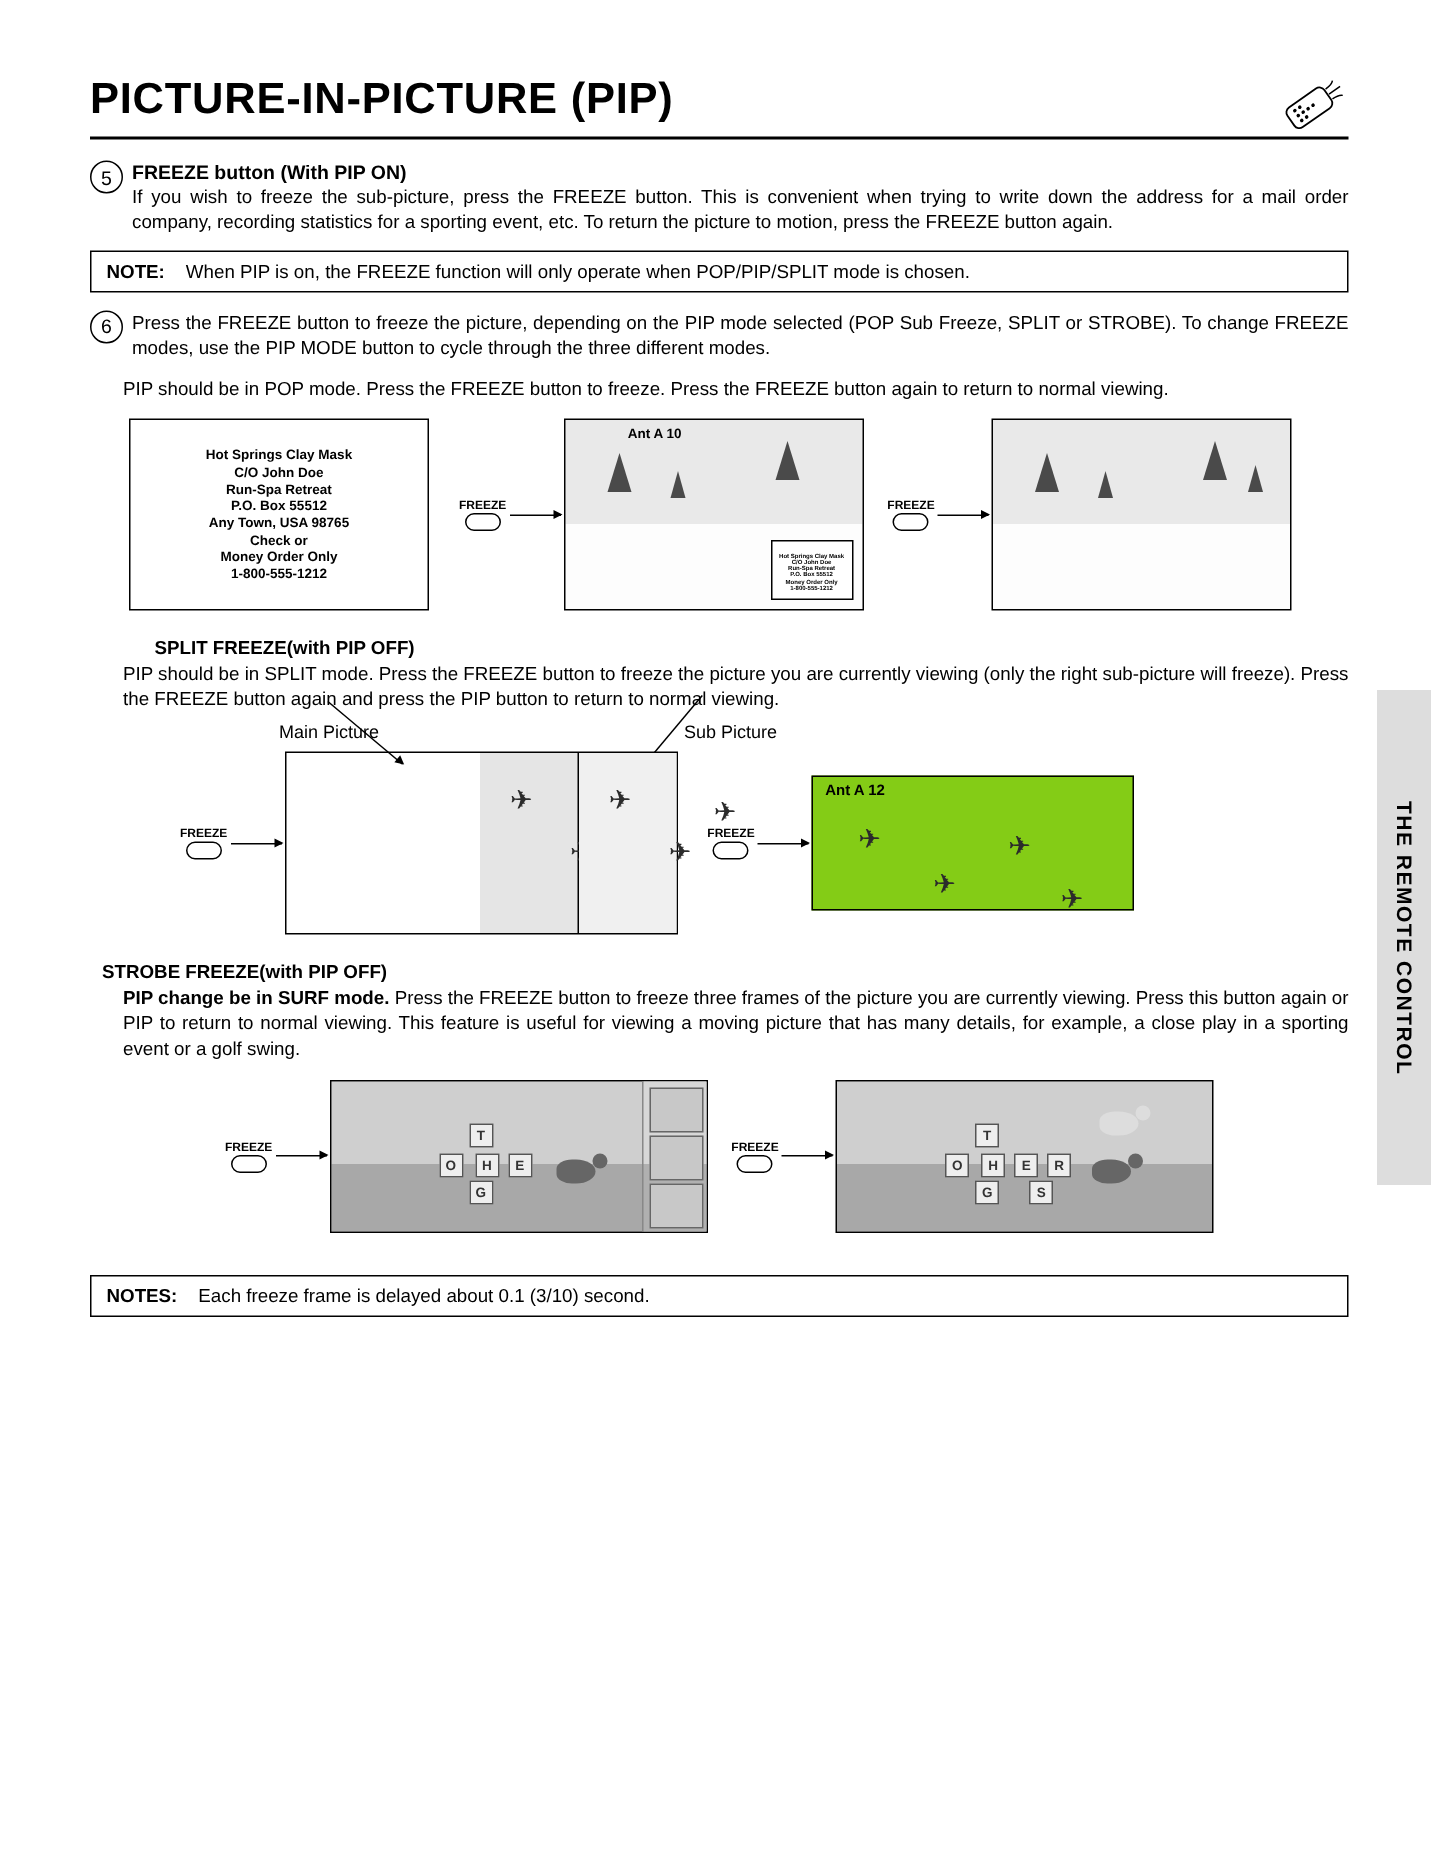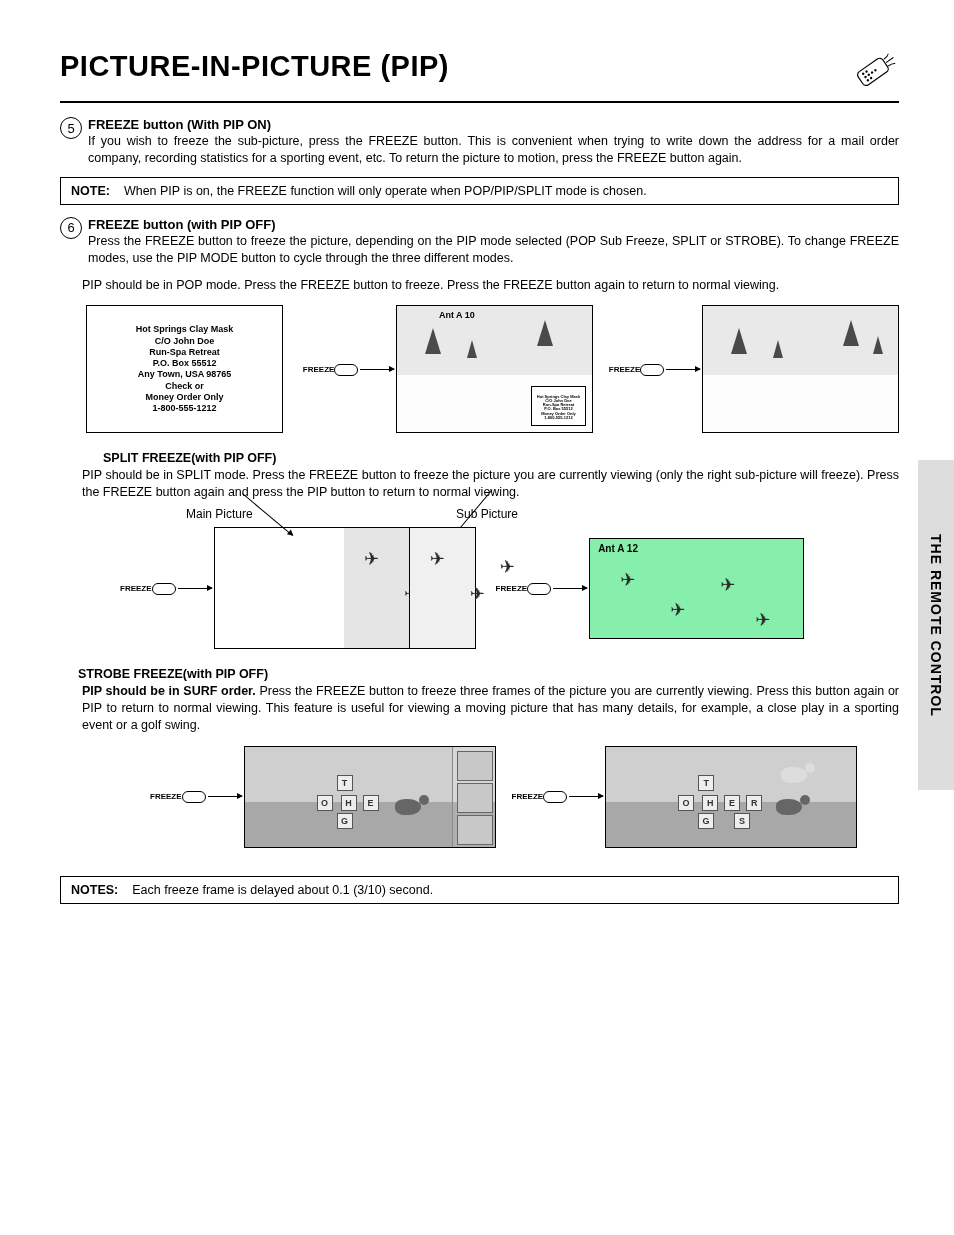--- a/index.html
+++ b/index.html
@@ -1,37 +1,37 @@
 <!DOCTYPE html>
 <html><head>
 <meta charset="utf-8">
 <style>
   html,body{margin:0;padding:0;background:#fff;font-family:Arial,Helvetica,sans-serif;color:#000}
   .page{width:954px;height:1235px;position:relative;box-sizing:border-box;padding:50px 55px 30px 60px}
-  .title-row{display:flex;align-items:flex-end;border-bottom:2px solid #000;padding-bottom:18px;margin-bottom:14px}
+  .title-row{display:flex;align-items:flex-end;border-bottom:2px solid #000;padding-bottom:8px;margin-bottom:14px}
   .title{font-size:29px;font-weight:bold;letter-spacing:.5px}
   .remote-icon{margin-left:auto;transform:rotate(-35deg)}
   .step{display:flex;align-items:flex-start;margin-bottom:10px}
   .circ{flex:0 0 20px;width:20px;height:20px;border:1.5px solid #000;border-radius:50%;display:flex;align-items:center;justify-content:center;font-size:13px;margin-right:6px;margin-top:0}
   .step-body{flex:1}
   .step-title{font-weight:bold;font-size:13px;margin-bottom:1px}
   .body-text{font-size:12.5px;line-height:1.35;text-align:justify}
   .note-box{border:1.5px solid #000;padding:6px 10px;margin:10px 0 12px 0;font-size:12.5px}
   .note-box b{margin-right:14px}
   .sub-title{font-weight:bold;font-size:12.5px;margin:18px 0 2px 26px}
   .sub-body{font-size:12.5px;line-height:1.35;margin-left:22px;text-align:justify}
   .diagram{display:flex;align-items:center;margin:12px 0 6px 26px}
   .pic{border:1.5px solid #000;box-sizing:border-box;position:relative;background:#d8d8d8}
   .pic.snow{background:linear-gradient(#e9e9e9 0 55%,#fdfdfd 55% 100%)}
   .tree{position:absolute;width:0;height:0;border-left:8px solid transparent;border-right:8px solid transparent;border-bottom:26px solid #4a4a4a}
   .tree.s{border-left-width:5px;border-right-width:5px;border-bottom-width:18px}
   .infomercial{background:#fff;width:200px;height:128px;display:flex;flex-direction:column;align-items:center;justify-content:center;font-size:9px;font-weight:bold;text-align:center;line-height:1.25}
   .pip-inset{position:absolute;right:6px;bottom:6px;width:55px;height:40px;border:1px solid #000;background:#fff;font-size:4px;font-weight:bold;text-align:center;line-height:1.05;padding-top:2px;box-sizing:border-box;display:flex;flex-direction:column;align-items:center;justify-content:center}
   .osd{position:absolute;top:4px;left:42px;font-size:9px;font-weight:bold;color:#000}
-  .freeze-btn{display:flex;flex-direction:row;align-items:center;font-size:8px;font-weight:bold}
+  .freeze-btn{display:flex;flex-direction:column;align-items:center;font-size:8px;font-weight:bold}
   .freeze-btn .pill{width:22px;height:10px;border:1px solid #000;border-radius:8px;margin-top:1px}
   .arrow{width:34px;height:1px;background:#000;position:relative;margin:0 2px}
   .arrow:after{content:"";position:absolute;right:-1px;top:-3px;border-left:6px solid #000;border-top:3.5px solid transparent;border-bottom:3.5px solid transparent}
   .split{width:260px;height:120px;border:1.5px solid #000;display:flex;position:relative}
   .split>div{flex:1;position:relative}
   .split .div1{border-right:1px solid #000;background:#e5e5e5}
   .split .div2{background:#f0f0f0}
   .jet{position:absolute;font-size:18px;color:#2b2b2b}
   .lbl{font-size:12px;position:absolute}
   .pointer{position:absolute;width:50px;height:1px;background:#000}
@@ -77,21 +77,20 @@
     </div>
   </div>
 
   <div class="note-box">
     <b>NOTE:</b><span>When PIP is on, the FREEZE function will only operate when POP/PIP/SPLIT mode is chosen.</span>
   </div>
 
   <div class="step">
     <div class="circ">6</div>
     <div class="step-body">
-      <div class="step-title">FREEZE button (with PIP OFF)</div>
       <div class="body-text">Press the FREEZE button to freeze the picture, depending on the PIP mode selected (POP Sub Freeze, SPLIT or STROBE). To change FREEZE modes, use the PIP MODE button to cycle through the three different modes.</div>
     </div>
   </div>
 
   <div class="sub-body">PIP should be in POP mode.  Press the FREEZE button to freeze.  Press the FREEZE button again to return to normal viewing.</div>
 
   <div class="diagram">
     <div class="pic infomercial">
       <span>Hot Springs Clay Mask</span>
       <span>C/O John Doe</span>
@@ -163,31 +162,31 @@
         <span class="jet" style="left:60px;top:55px">✈</span>
         <span class="jet" style="left:90px;top:28px">✈</span>
       </div>
     </div>
     <div style="width:20px"></div>
     <div class="freeze-btn">
         <span>FREEZE</span>
         <div class="pill"></div>
       </div>
     <div class="arrow"></div>
-    <div class="pic" style="width:215px;height:101px;background:#86efac">
+    <div class="pic" style="width:215px;height:90px;background:#84cc16">
       <div class="osd" style="left:8px;top:4px;font-size:10px">Ant A 12</div>
       <span class="jet" style="left:30px;top:30px;position:absolute">✈</span>
       <span class="jet" style="left:80px;top:60px;position:absolute">✈</span>
       <span class="jet" style="left:130px;top:35px;position:absolute">✈</span>
       <span class="jet" style="left:165px;top:70px;position:absolute">✈</span>
     </div>
   </div>
 
-  <div class="sub-title" style="margin-left:18px">STROBE FREEZE(with PIP OFF)</div>
-  <div class="sub-body"><b>PIP should be in SURF order.</b><span>  Press the FREEZE button to freeze three frames of the picture you are currently viewing. Press this button again or PIP to return to normal viewing. This feature is useful for viewing a moving picture that has many details, for example, a close play in a sporting event or a golf swing.</span></div>
+  <div class="sub-title" style="margin-left:8px">STROBE FREEZE(with PIP OFF)</div>
+  <div class="sub-body"><b>PIP change be in SURF mode.</b><span>  Press the FREEZE button to freeze three frames of the picture you are currently viewing. Press this button again or PIP to return to normal viewing. This feature is useful for viewing a moving picture that has many details, for example, a close play in a sporting event or a golf swing.</span></div>
 
   <div class="diagram" style="margin-left:90px">
     <div class="freeze-btn">
         <span>FREEZE</span>
         <div class="pill"></div>
       </div>
     <div class="arrow"></div>
     <div class="strobe">
       <div class="tile" style="left:92px;top:28px">T</div>
       <div class="tile" style="left:72px;top:48px">O</div>

